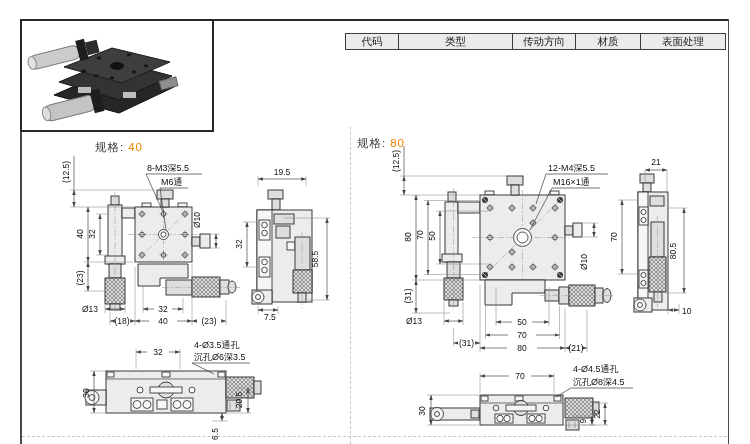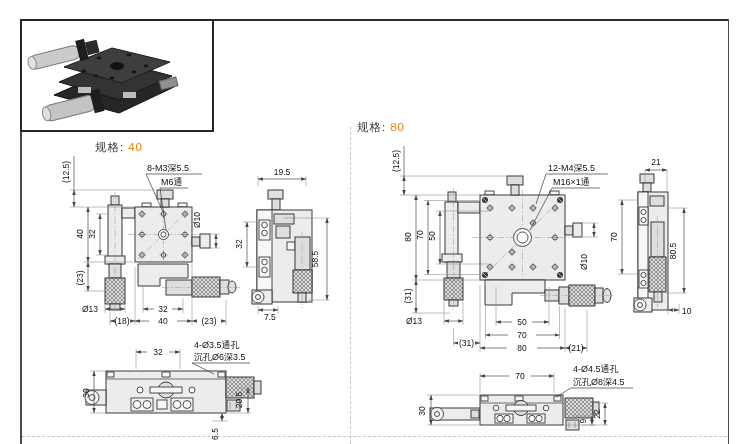--- a/index.html
+++ b/index.html
@@ -80,27 +80,34 @@
   <table class="spec">
     <colgroup>
         <col style="width:53px">
         <col style="width:72px">
         <col style="width:42px">
         <col style="width:63px">
         <col style="width:65px">
         <col style="width:85px">
       </colgroup>
     <tbody>
+        <tr>
+      <th>代码</th>
+      <th colspan="2">类型</th>
+      <th>传动方向</th>
+      <th>材质</th>
+      <th>表面处理</th>
+    </tr>
   </tbody>
     </table>
 
   <div class="spec-label" style="left:95px;top:140px;">
     <span>规格:</span><span class="val">40</span>
   </div>
-  <div class="spec-label" style="left:357px;top:120px;">
+  <div class="spec-label" style="left:357px;top:136px;">
     <span>规格:</span><span class="val">80</span>
   </div>
 
   <svg style="left:50px;top:152px;" width="215" height="186">
     <defs>
       <marker id="arA" markerWidth="7" markerHeight="5" refX="7" refY="2.5" orient="auto-start-reverse">
           <path d="M0,0 L7,2.5 L0,5 Z" fill="#444"></path>
         </marker>
       <pattern id="htA" width="4" height="4" patternUnits="userSpaceOnUse">
           <rect width="4" height="4" fill="#dcdcdc"></rect>

